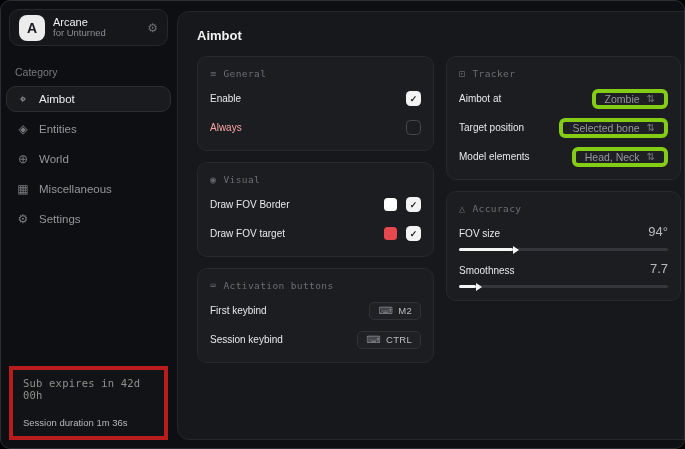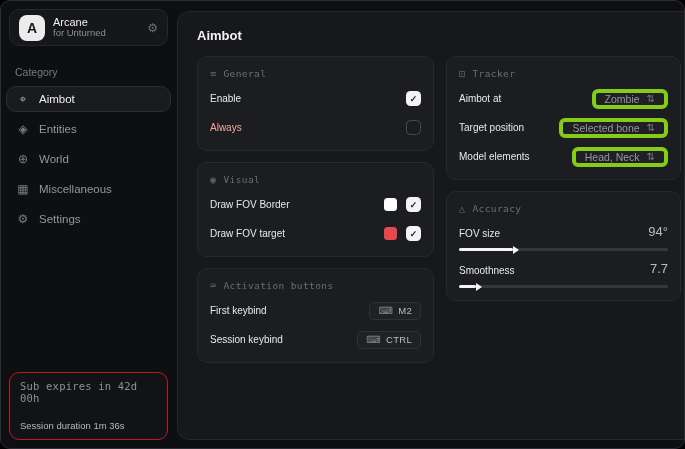--- a/index.html
+++ b/index.html
@@ -37,21 +37,21 @@
     border-radius:10px; border:1px solid transparent;
     font-size:11.5px; color:#94969b; cursor:pointer;
   }
   .nav-item.active { background:#1a1b1f; border-color:#2c2e33; color:#ededee; }
   .nav-icon { width:14px; font-size:12px; color:#9c9ea3; text-align:center; }
   .nav-item:not(.active) .nav-icon { color:#797b80; }
 
   .sidebar-spacer { flex:1; }
 
   .sub-card {
-    margin:8px; border:1px solid #b91c1c; border-radius:10px; background:#121316;
+    margin:8px; border:4px solid #b91c1c; border-radius:0; background:#121316;
     padding:7px 10px 8px;
   }
   .sub-line1 { font-family:"DejaVu Sans Mono", monospace; font-size:10.5px; color:#8f928c; letter-spacing:0.2px; }
   .sub-line2 { margin-top:16px; font-size:9.5px; color:#b7b9bd; }
 
   
   .main-wrap { flex:1; padding:10px 9px 8px 1px; }
   .main-card {
     height:100%; background:#17181b; border:1px solid #25272b; border-radius:12px;
     padding:16px 19px;

